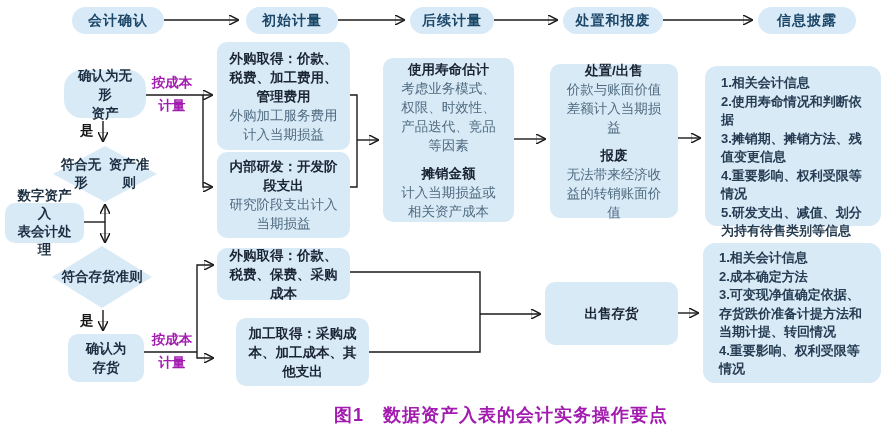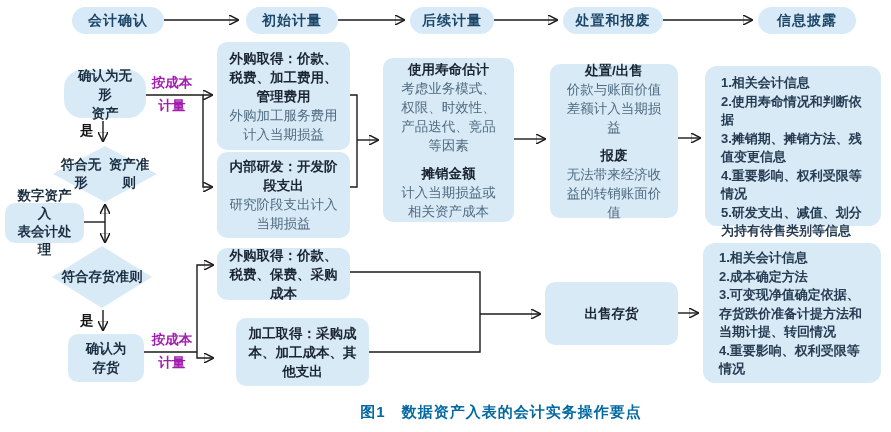--- a/index.html
+++ b/index.html
@@ -31,21 +31,21 @@
     position:absolute;display:flex;flex-direction:row;align-items:center;
     justify-content:center;text-align:center;font-size:13.5px;font-weight:bold;
     color:#1c2f42;line-height:18px;
   }
   .list{
     background:#d9eaf7;border-radius:12px;color:#253c52;font-weight:bold;
     font-size:13px;line-height:18.5px;text-align:left;padding:8px 16px;
     box-sizing:border-box;
   }
   .caption{
-    color:#0369a1;font-weight:bold;font-size:15px;text-align:center;
+    color:#a21caf;font-weight:bold;font-size:18px;text-align:center;
     letter-spacing:1px;
   }
   svg.wires{position:absolute;left:0;top:0;pointer-events:none;}
   svg.wires path, svg.wires line{stroke:#1a1a1a;stroke-width:1.4;fill:none;}
 </style>
 </head>
 <body>
 
 <div id="canvas">
 

